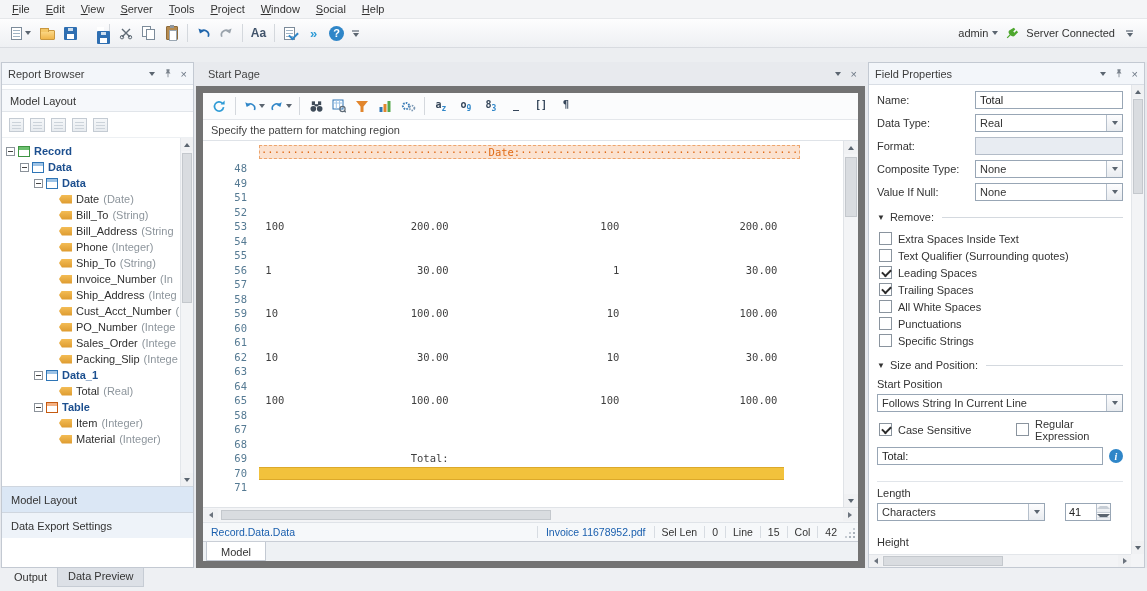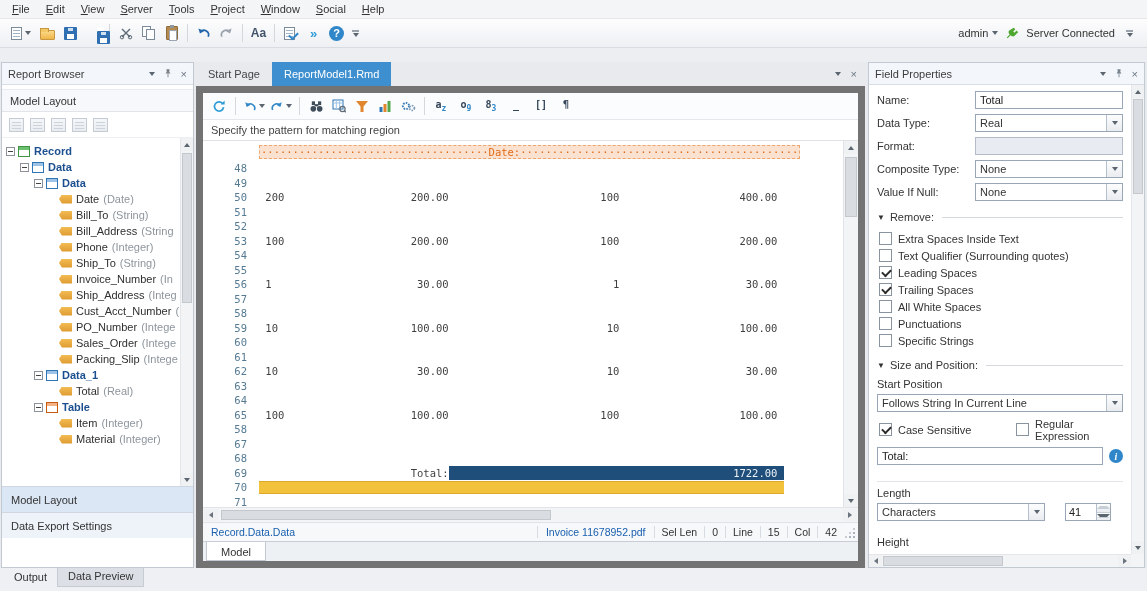--- a/index.html
+++ b/index.html
@@ -445,21 +445,20 @@
         </div>
       </div>
       <div class="lw-tab active">Model Layout</div>
       <div class="lw-tab">Data Export Settings</div>
       <div class="lw-spacer"></div>
     </div>
 
     <div class="panel p-center">
       <div class="tabbar">
         <div class="tab">Start Page</div>
-        <div class="tab active">ReportModel1.Rmd</div>
         <div class="tabbar-icons">
           <span class="tri-d"></span>
           <span class="pt-x">×</span>
         </div>
       </div>
       <div class="editor">
         <div class="ed-toolbar">
           <div class="ebtn">
             <svg width="14" height="14" viewBox="0 0 14 14">
                 <path d="M11.6 8.2a4.6 4.6 0 1 1-1.2-3.9" fill="none" stroke="#2e9bd6" stroke-width="1.7"></path>
@@ -558,26 +557,20 @@
                   <span class="goldbar"></span>
                 </div>
 
                 <div class="doc-row">
                   <span class="ln">49</span>
                   <span class="lt"></span>
                   <span class="lt hlpart"></span>
                   <span class="goldbar"></span>
                 </div>
 
-                <div class="doc-row">
-                  <span class="ln">50</span>
-                  <span class="lt"> 200                    200.00                        100                   400.00</span>
-                  <span class="lt hlpart"></span>
-                  <span class="goldbar"></span>
-                </div>
 
                 <div class="doc-row">
                   <span class="ln">51</span>
                   <span class="lt"></span>
                   <span class="lt hlpart"></span>
                   <span class="goldbar"></span>
                 </div>
 
                 <div class="doc-row">
                   <span class="ln">52</span>
@@ -694,21 +687,20 @@
                 <div class="doc-row">
                   <span class="ln">68</span>
                   <span class="lt"></span>
                   <span class="lt hlpart"></span>
                   <span class="goldbar"></span>
                 </div>
 
                 <div class="doc-row">
                   <span class="ln">69</span>
                   <span class="lt">                        Total:</span>
-                  <span class="lt hlpart">                                             1722.00 </span>
                   <span class="goldbar"></span>
                 </div>
 
                 <div class="doc-row">
                   <span class="ln">70</span>
                   <span class="lt"></span>
                   <span class="lt hlpart"></span>
                   <span class="goldbar on"></span>
                 </div>
 

